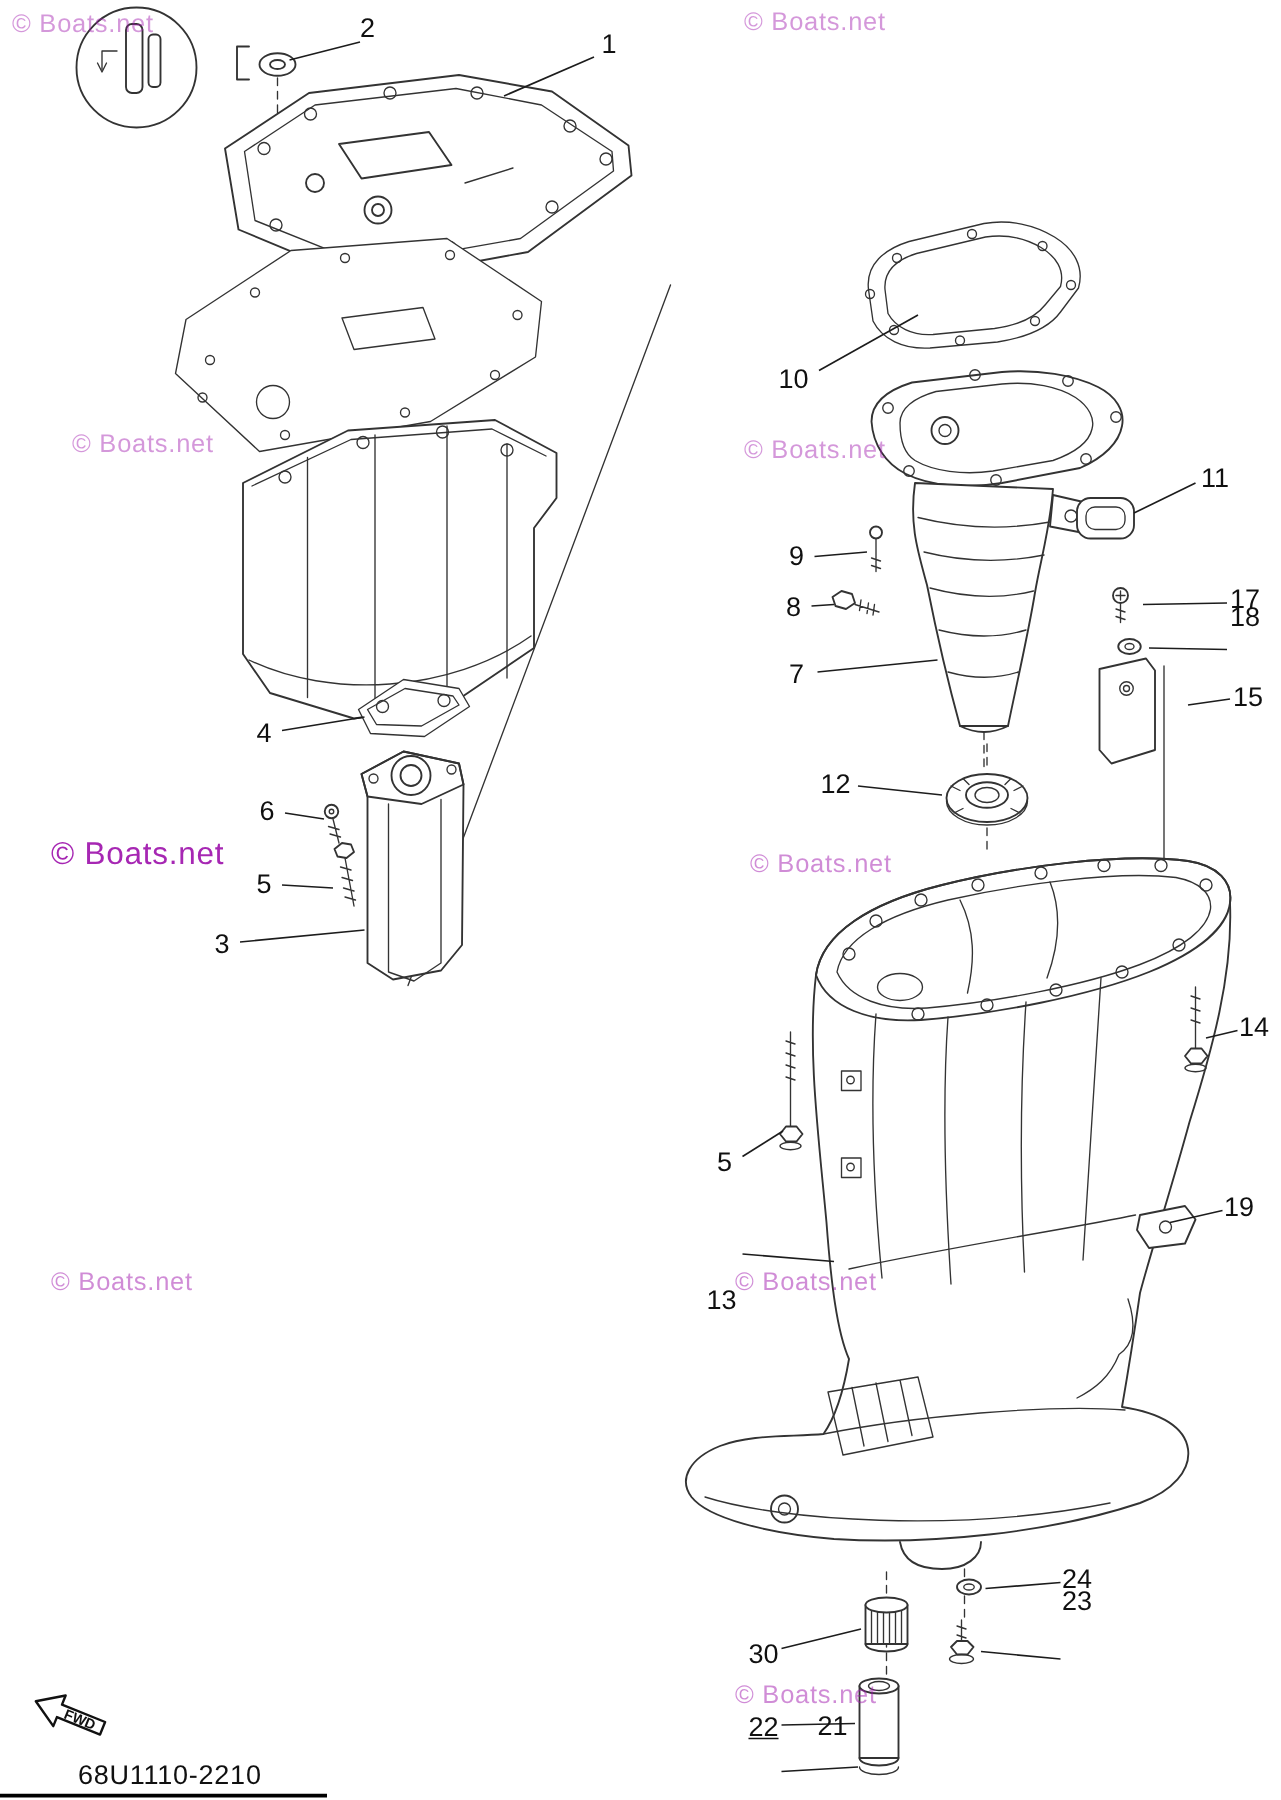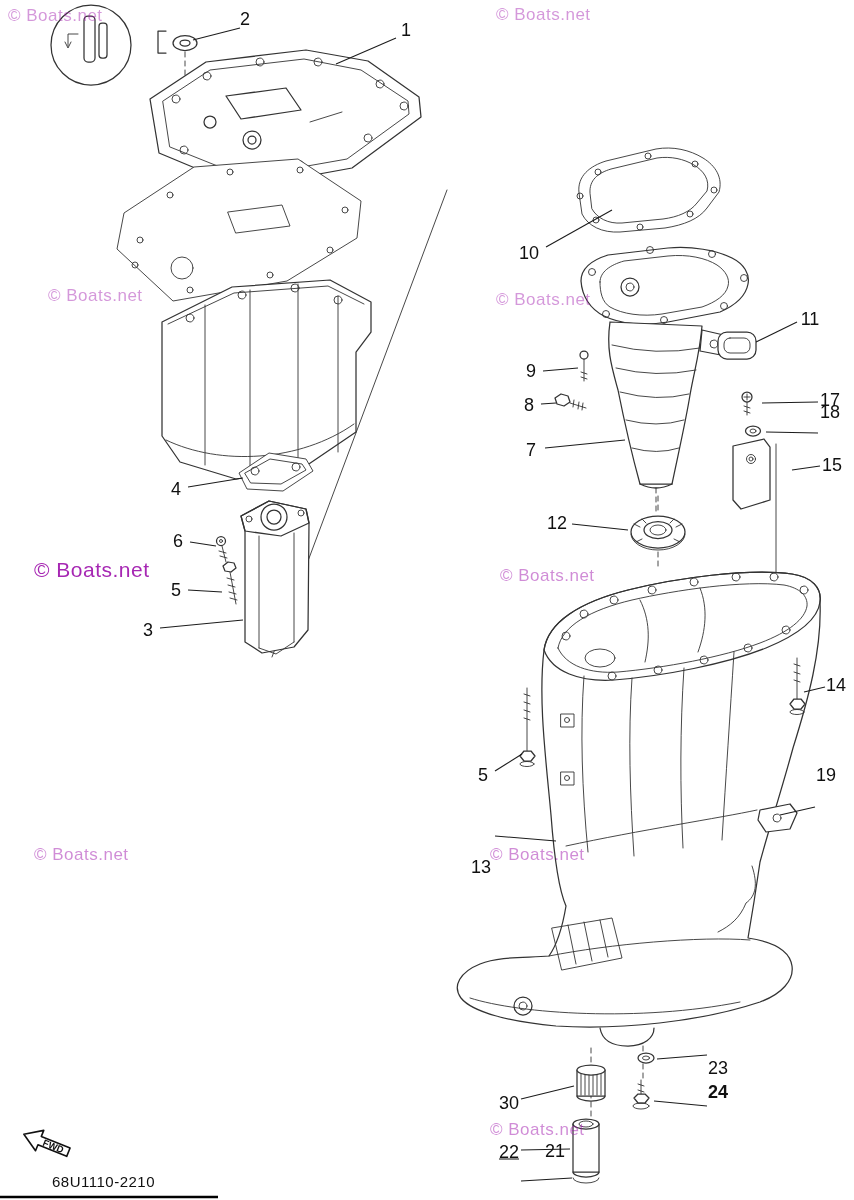--- a/index.html
+++ b/index.html
@@ -12,21 +12,21 @@
   .wm-layer,.label-layer{position:absolute;left:0;top:0;width:854px;height:1200px;pointer-events:none;}
   .wm{
     position:absolute;color:#a21caf;white-space:nowrap;
     font-family:"Liberation Sans",sans-serif;letter-spacing:.5px;
   }
   .callout{
     position:absolute;transform:translate(-50%,-50%);
     color:#101010;font-size:18px;font-family:"Liberation Sans",sans-serif;
   }
   .diagram-code{
-    position:absolute;left:52px;top:1173px;color:#101010;font-size:15px;
+    position:absolute;left:52px;top:1173px;color:#101010;font-size:18px;
     letter-spacing:.5px;font-family:"Liberation Sans",sans-serif;text-align:center;
   }
   svg *{vector-effect:non-scaling-stroke;}
   .ln{fill:none;stroke:#333;stroke-width:1.25;stroke-linejoin:round;stroke-linecap:round;}
   .lnf{fill:#fff;stroke:#333;stroke-width:1.25;stroke-linejoin:round;}
   .thin{stroke-width:0.9;}
   .dash{stroke-dasharray:5 4;}
 </style>
 </head>
 <body>
@@ -352,22 +352,22 @@
       <div class="callout" style="left: 531px; top: 371px;">9</div>
       <div class="callout" style="left: 529px; top: 253px;">10</div>
       <div class="callout" style="left: 810px; top: 319px;">11</div>
       <div class="callout" style="left: 557px; top: 523px;">12</div>
       <div class="callout" style="left: 481px; top: 835px; margin-top: 32px;">13</div>
       <div class="callout" style="left: 836px; top: 685px;">14</div>
       <div class="callout" style="left: 483px; top: 775px;">5</div>
       <div class="callout" style="left: 832px; top: 465px;">15</div>
       <div class="callout" style="left: 830px; top: 400px;">17</div>
       <div class="callout" style="left: 830px; top: 412px;">18</div>
-      <div class="callout" style="left: 826px; top: 775px;">19</div>
+      <div class="callout" style="left: 826px; top: 805px;">19</div>
       <div class="callout" style="left: 509px; top: 1103px;">30</div>
       <div class="callout" style="left: 509px; top: 1151px; margin-left: 46px;">21</div>
       <div class="callout" style="left: 509px; top: 1152px; text-decoration: underline;">22</div>
       <div class="callout" style="left: 718px; top: 1068px;">23</div>
-      <div class="callout" style="left: 718px; top: 1092px; font-weight: bold;">24</div>
+      <div class="callout" style="left: 718px; top: 1053px;">24</div>
     </div>
 
   <div class="diagram-code">68U1110-2210</div>
 </div>
 
 </body></html>

